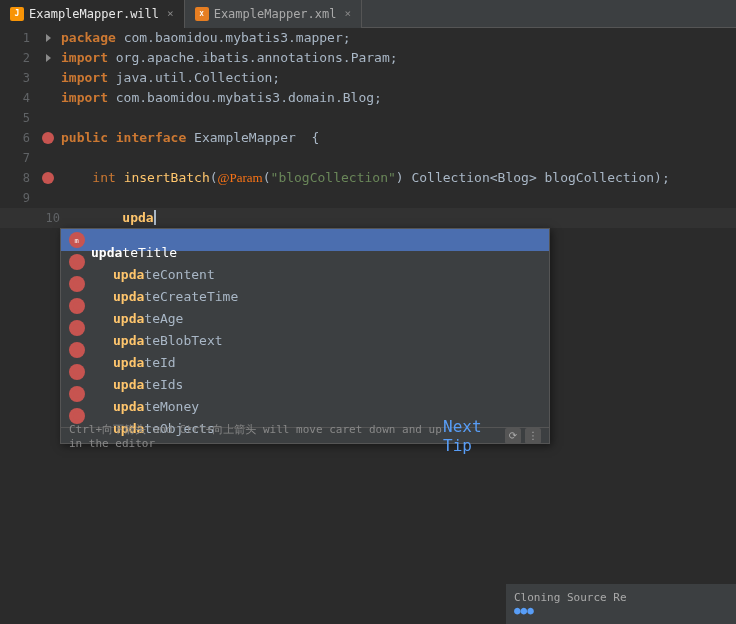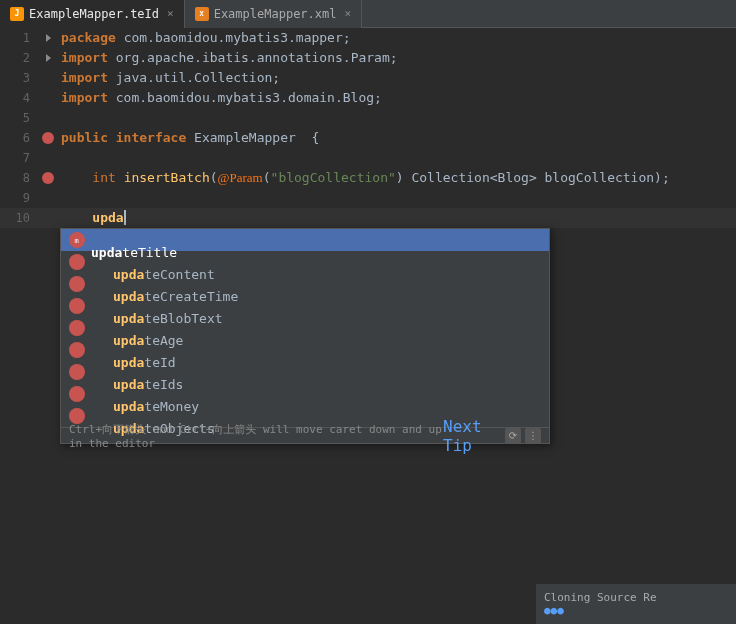--- a/index.html
+++ b/index.html
@@ -221,21 +221,21 @@
       justify-content: center;
       font-size: 10px;
       color: #aaa;
     }
 
     
     .status-bar {
       position: absolute;
       bottom: 0;
       right: 0;
-      width: 200px;
+      width: 230px;
       height: 40px;
       background: #3c3f41;
       display: flex;
       flex-direction: column;
       align-items: flex-start;
       justify-content: center;
       padding: 8px 8px;
     }
 
     .status-cloning {
@@ -280,21 +280,21 @@
       height: 596px;
       overflow: hidden;
     }
   </style>
 </head>
 <body>
 
 <div class="tab-bar">
   <div class="tab active">
     <span class="tab-icon-java">J</span>
-    <span>ExampleMapper.teId</span>
+    <span>ExampleMapper.will</span>
     <span class="tab-close">×</span>
   </div>
   <div class="tab">
     <span class="tab-icon-xml">X</span>
     <span>ExampleMapper.xml</span>
     <span class="tab-close">×</span>
   </div>
 </div>
 
 <div class="editor-wrapper">
@@ -359,21 +359,21 @@
       </span>
       <span class="line-content"><span>    </span><span class="kw2">int </span><span class="method">insertBatch</span><span>(</span><span class="annotation">@Param</span><span>(</span><span class="string">"blogCollection"</span><span>) </span><span class="classname">Collection</span><span>&lt;</span><span class="classname">Blog</span><span>&gt; blogCollection);</span></span>
     </div>
 
     <div class="line">
       <span class="line-number">9</span>
       <span class="gutter-icon"></span>
       <span class="line-content"></span>
     </div>
 
-    <div class="line active-line" style="background:#323232;">
+    <div class="line active-line" style="background:#323232;padding-left:30px;">
       <span class="line-number" style="background:#323232;">10</span>
       <span class="gutter-icon" style="background:#323232;"></span>
       <span class="line-content" style="background:#323232;"><span>    </span><span class="highlight">upda</span><span style="border-left:2px solid #a9b7c6;"></span></span>
     </div>
 
   </div>
 
   <div class="autocomplete">
 
     <div class="autocomplete-item selected">
@@ -403,30 +403,30 @@
       </span>
       <span class="ac-label"><span class="match">upda</span>teCreateTime</span>
     </div>
 
     <div class="autocomplete-item">
       <span class="ac-icon">
         <svg viewBox="0 0 10 10">
             <circle cx="5" cy="5" r="4" fill="#c75450"></circle>
           </svg>
       </span>
+      <span class="ac-label"><span class="match">upda</span>teAge</span>
+    </div>
+
+    <div class="autocomplete-item">
+      <span class="ac-icon">
+        <svg viewBox="0 0 10 10">
+            <circle cx="5" cy="5" r="4" fill="#c75450"></circle>
+          </svg>
+      </span>
       <span class="ac-label"><span class="match">upda</span>teBlobText</span>
-    </div>
-
-    <div class="autocomplete-item">
-      <span class="ac-icon">
-        <svg viewBox="0 0 10 10">
-            <circle cx="5" cy="5" r="4" fill="#c75450"></circle>
-          </svg>
-      </span>
-      <span class="ac-label"><span class="match">upda</span>teAge</span>
     </div>
 
     <div class="autocomplete-item">
       <span class="ac-icon">
         <svg viewBox="0 0 10 10">
             <circle cx="5" cy="5" r="4" fill="#c75450"></circle>
           </svg>
       </span>
       <span class="ac-label"><span class="match">upda</span>teId</span>
     </div>

